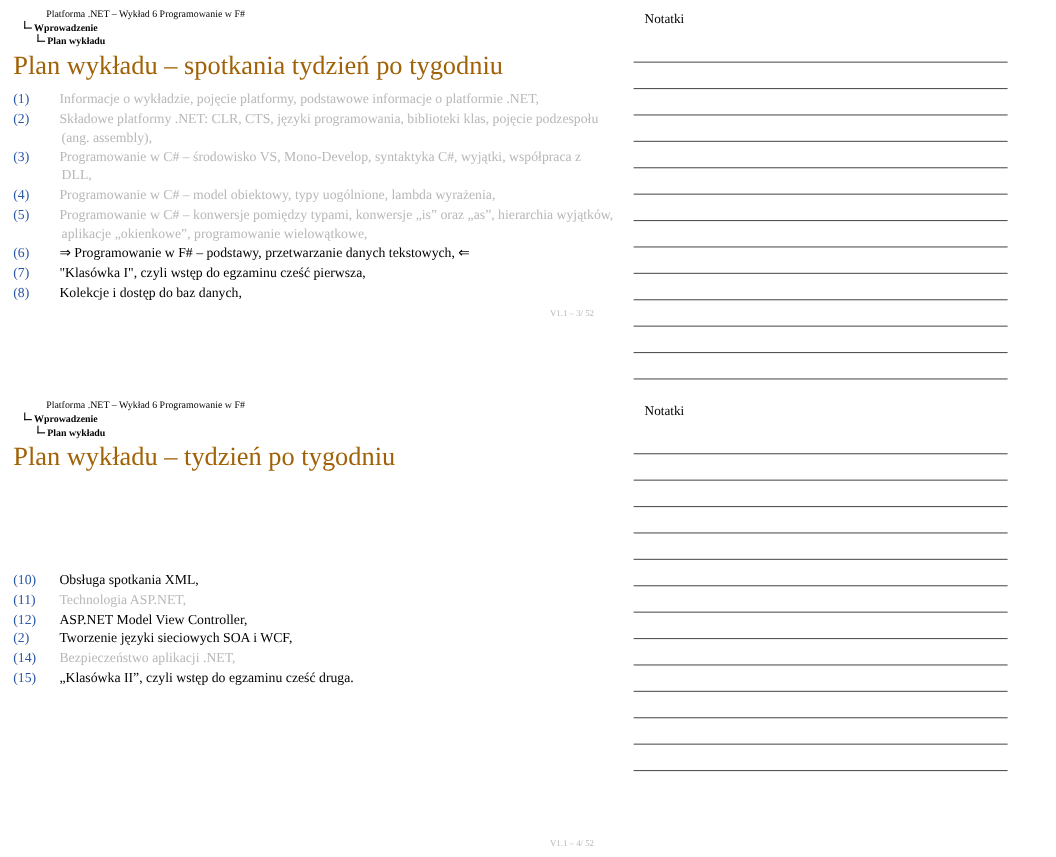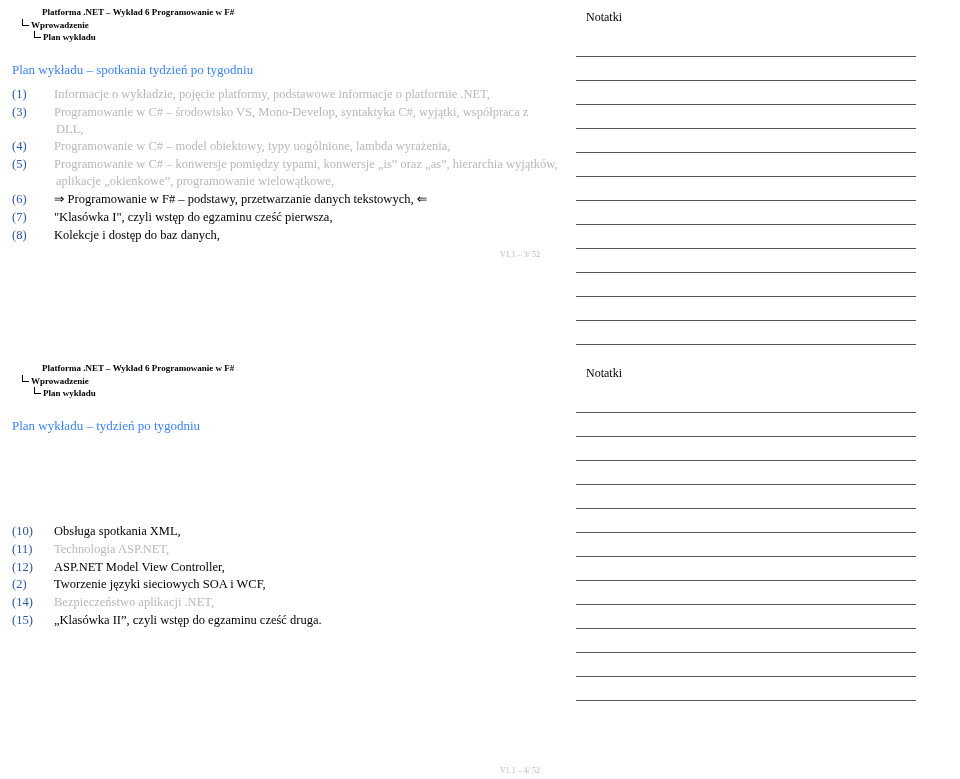--- a/index.html
+++ b/index.html
@@ -3,25 +3,25 @@
 <meta charset="utf-8">
 <style>
   * { margin:0; padding:0; box-sizing:border-box; }
   body { font-family:"Times New Roman", serif; background:#fff; width:960px; }
   .slide { width:960px; display:flex; border-bottom:1px solid transparent; }
   .content { width:570px; padding:4px 12px 10px 12px; }
   .notes { flex:1; padding:10px 44px 10px 6px;font-family:Liberation Serif, serif; }
   .notes-label { font-size:12px; color:#000; margin-bottom:8px; margin-left:10px;}
   .line { border-bottom:0.5px solid #555; height:24px; }
   .crumbs { font-size:9px; color:#000; line-height:1.4; padding:2px 0 2px 0;}
-  .crumbs .l0 { font-weight:bold;padding-left:30px; }
+  .crumbs .l0 { font-weight:normal;padding-left:30px; }
   .crumbs .l1 { margin-left:10px; font-weight:bold; }
   .crumbs .l2 { margin-left:22px; font-weight:bold; }
   .ang { display:inline-block; width:7px; height:7px; border-left:0.8px solid #000; border-bottom:0.8px solid #000; margin-right:2px; vertical-align:2px;}
-  h1.title { font-weight:normal; font-size:13px; color:#3b82f6; margin:16px 0 8px 0; }
+  h1.title { font-weight:normal; font-size:24px; color:#a16207; margin:1px 0 8px 0; }
   ol.items { list-style:none; margin-left:22px; }
   ol.items li { font-size:12.5px; text-indent:-22px; padding-left:22px; line-height:1.35; margin:1px 0;}
   ol.items li .num { color:#2a57a5; display:inline-block; min-width:20px; }
   .muted { color:#b8b8b8; }
   .active { color:#000; }
   .footer { text-align:right; font-size:8px; color:#b8b8b8; margin-top:6px; padding-right:18px;}
   .spacer { height:80px; }
 </style>
 </head>
 <body>
@@ -29,20 +29,21 @@
 <div class="slide">
   <div class="content">
     <div class="crumbs">
       <div class="l0">Platforma .NET – Wykład 6  Programowanie w F#</div>
       <div class="l1"><span class="ang"></span><span>Wprowadzenie</span></div>
       <div class="l2"><span class="ang"></span><span>Plan wykładu</span></div>
     </div>
     <h1 class="title">Plan wykładu – spotkania tydzień po tygodniu</h1>
     <ol class="items" id="s1items">
         <li class="muted"><span class="num">(1) </span><span>Informacje o wykładzie, pojęcie platformy, podstawowe informacje o platformie .NET,</span></li>
+        <li class="muted"><span class="num">(2) </span><span>Składowe platformy .NET: CLR, CTS, języki programowania, biblioteki klas, pojęcie podzespołu (ang. assembly),</span></li>
         <li class="muted"><span class="num">(3) </span><span>Programowanie w C# – środowisko VS, Mono-Develop, syntaktyka C#, wyjątki, współpraca z DLL,</span></li>
         <li class="muted"><span class="num">(4) </span><span>Programowanie w C# – model obiektowy, typy uogólnione, lambda wyrażenia,</span></li>
         <li class="muted"><span class="num">(5) </span><span>Programowanie w C# – konwersje pomiędzy typami, konwersje „is” oraz „as”, hierarchia wyjątków, aplikacje „okienkowe”, programowanie wielowątkowe,</span></li>
         <li class="active"><span class="num">(6) </span><span>⇒ Programowanie w F# – podstawy, przetwarzanie danych tekstowych, ⇐</span></li>
         <li class="active"><span class="num">(7) </span><span>"Klasówka I", czyli wstęp do egzaminu cześć pierwsza,</span></li>
         <li class="active"><span class="num">(8) </span><span>Kolekcje i dostęp do baz danych,</span></li>
       </ol>
     <div class="footer">V1.1 – 3/ 52</div>
   </div>
   <div class="notes">

